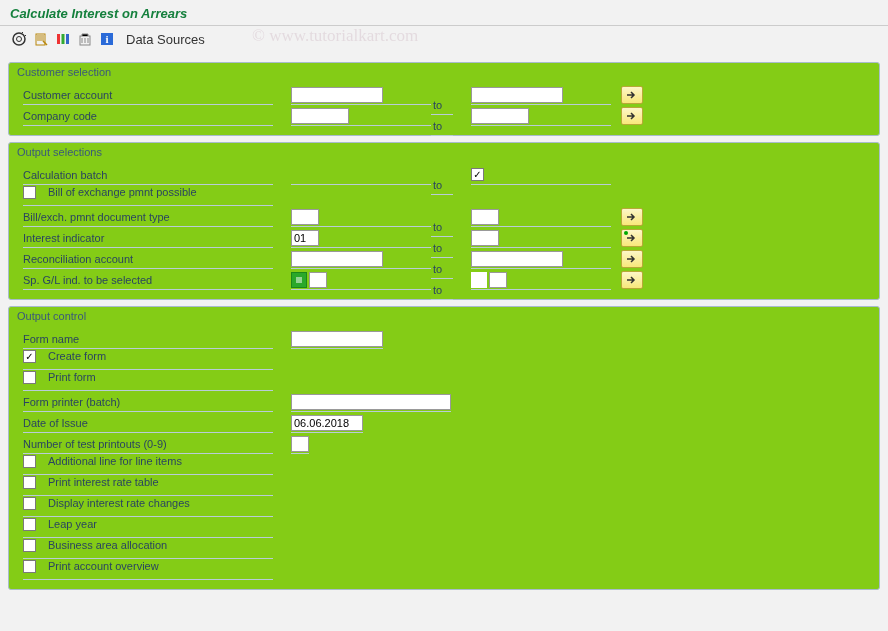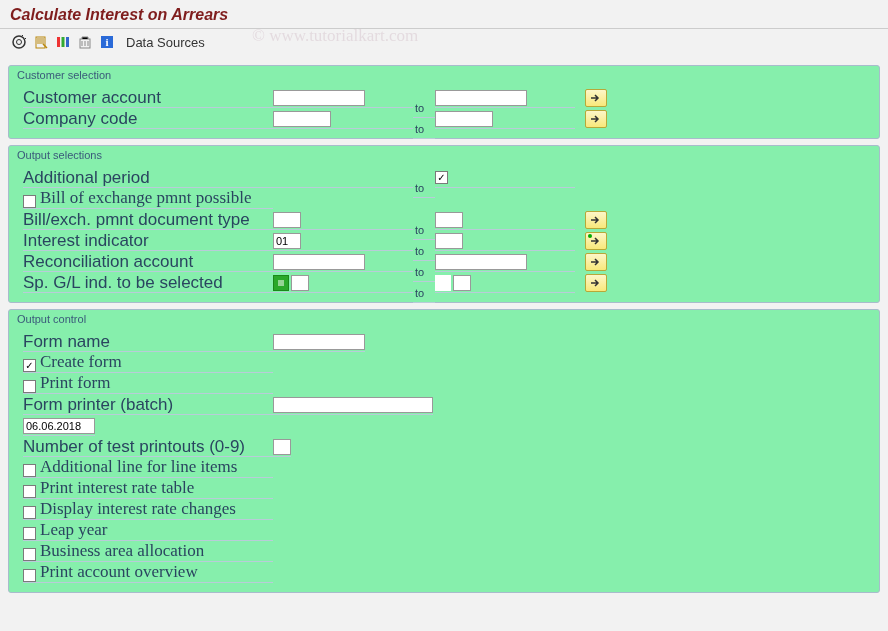--- a/index.html
+++ b/index.html
@@ -11,24 +11,24 @@
       height: 631px;
       overflow: hidden;
       position: relative;
     }
     .title-bar {
       background: #f2f2f2;
       padding: 6px 10px 4px 10px;
       border-bottom: 1px solid #ccc;
     }
     .title-bar h1 {
-      font-size: 16px;
+      font-size: 13px;
       font-weight: bold;
       font-style: italic;
-      color: #7f1d1d;
+      color: #15803d;
     }
     .watermark {
       position: absolute;
       top: 26px;
       left: 252px;
       font-size: 17px;
       color: #d8c8d0;
       opacity: 0.55;
       font-family: Georgia, serif;
       pointer-events: none;
@@ -50,21 +50,21 @@
       cursor: pointer;
     }
     .toolbar-text {
       font-size: 13px;
       color: #333;
       margin-left: 6px;
       cursor: pointer;
     }
     .group {
       margin: 6px 8px;
-      background: #86efac;
+      background: #84cc16;
       border: 1px solid #a8bccc;
       border-radius: 3px;
       padding-bottom: 8px;
     }
     .group-header {
       font-size: 11px;
       color: #3a5a7a;
       padding: 3px 8px 6px 8px;
     }
     .form-row {
@@ -77,27 +77,28 @@
     .form-row.underlined .label-cell,
     .form-row.underlined .to-cell,
     .form-row.underlined .field-cell {
       border-bottom: 1px solid #b8ccd8;
     }
     .label-cell {
       width: 250px;
       display: flex;
       align-items: center;
       height: 100%;
-      font-size: 17px;
+      font-size: 11px;
       color: #2a4560;
     }
     .field-cell {
       display: flex;
       align-items: center;
       height: 100%;
+      margin-left: 18px;
     }
     .field-cell.w90 { width: 140px; }
     .to-cell {
       width: 22px;
       font-size: 11px;
       color: #2a4560;
       display: flex;
       align-items: center;
       height: 100%;
       padding-left: 2px;
@@ -111,23 +112,22 @@
       padding: 0 2px;
     }
     .input.w-wide { width: 92px; }
     .input.w-med { width: 58px; }
     .input.w-short { width: 28px; }
     .input.w-tiny { width: 18px; }
     .input.w-form { width: 92px; }
     .input.w-printer { width: 160px; }
     .checkbox-wrapper {
       display: flex;
-      align-items: flex-end;
-      gap: 4px;
-      font-family: Liberation Serif, serif;
+      align-items: flex-start;
+      gap: 12px;
     }
     .checkbox {
       width: 13px;
       height: 13px;
       border: 1px solid #7a7a7a;
       background: #fff;
       display: inline-flex;
       align-items: center;
       justify-content: center;
       cursor: pointer;
@@ -254,21 +254,21 @@
           <path d="M1 5 L7 5 M5 2 L8 5 L5 8" fill="none" stroke="#333" stroke-width="1.5"></path>
         </svg>
     </span>
   </div>
 </div>
 
 <div class="group">
   <div class="group-header">Output selections</div>
 
   <div class="form-row underlined">
-    <div class="label-cell">Additional period</div>
+    <div class="label-cell">Calculation batch</div>
     <div class="field-cell w90"></div>
     <div class="to-cell">to</div>
     <div class="field-cell w90">
       <span class="checkbox checked"></span>
     </div>
   </div>
 
   <div class="form-row underlined">
     <div class="label-cell checkbox-wrapper">
       <span class="checkbox"></span>
@@ -372,20 +372,21 @@
   </div>
 
   <div class="form-row underlined">
     <div class="label-cell">Form printer (batch)</div>
     <div class="field-cell">
         <input class="input w-printer" value="" style="">
       </div>
   </div>
 
   <div class="form-row underlined">
+    <div class="label-cell">Date of Issue</div>
     <div class="field-cell">
         <input class="input w-wide" style="width: 72px;" value="06.06.2018">
       </div>
   </div>
 
   <div class="form-row underlined">
     <div class="label-cell">Number of test printouts (0-9)</div>
     <div class="field-cell">
         <input class="input w-tiny" value="" style="">
       </div>

